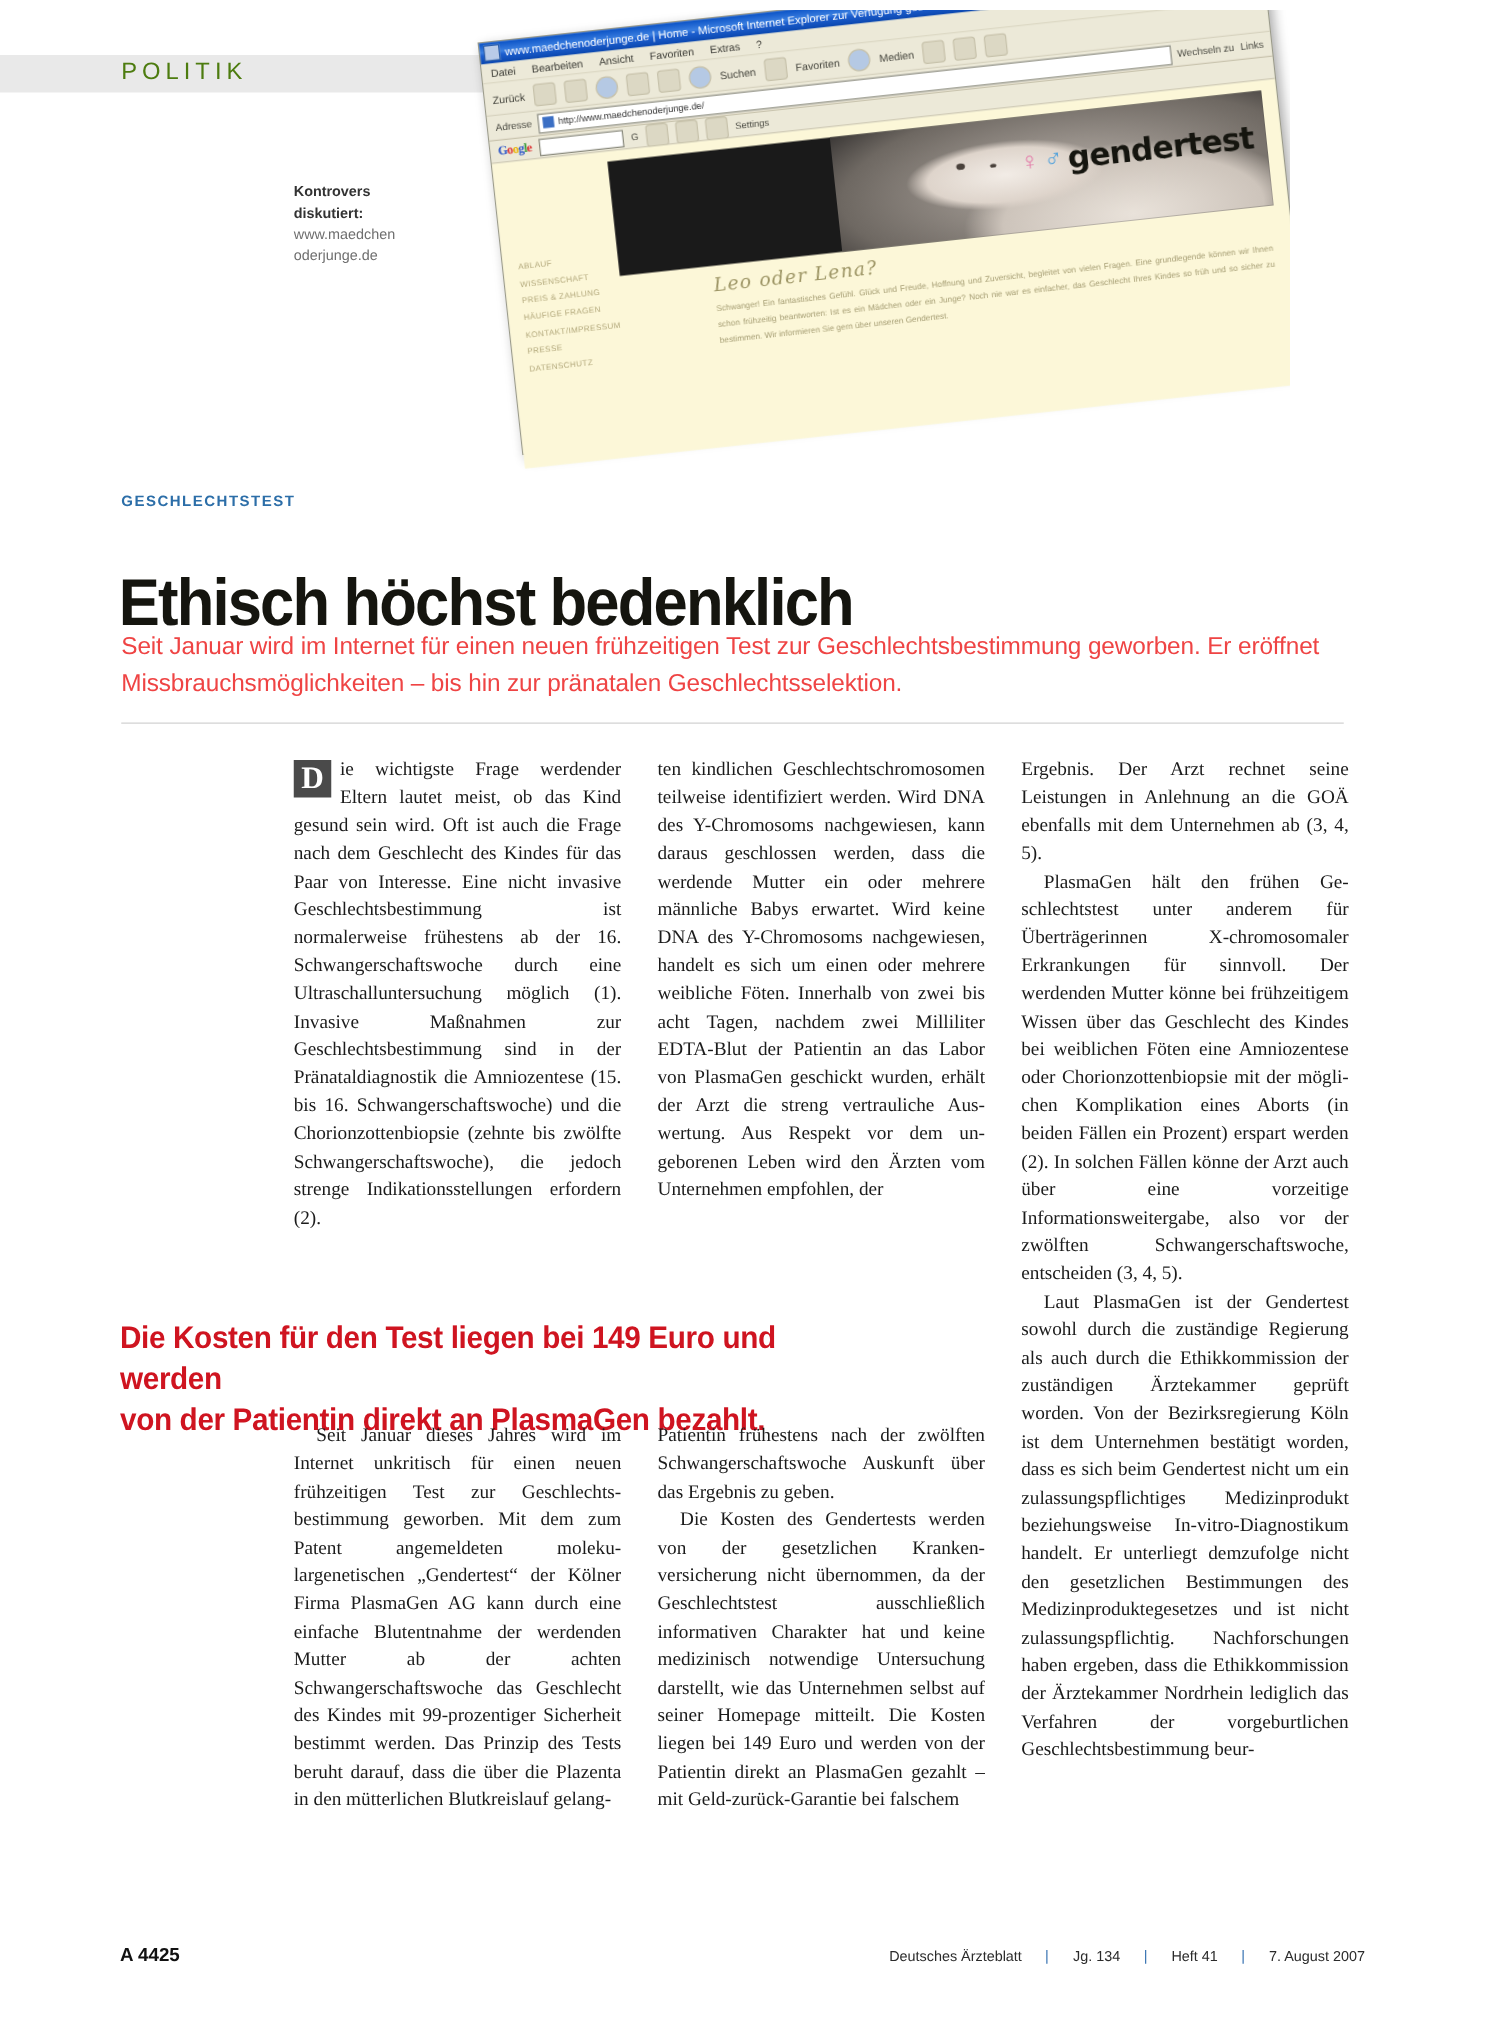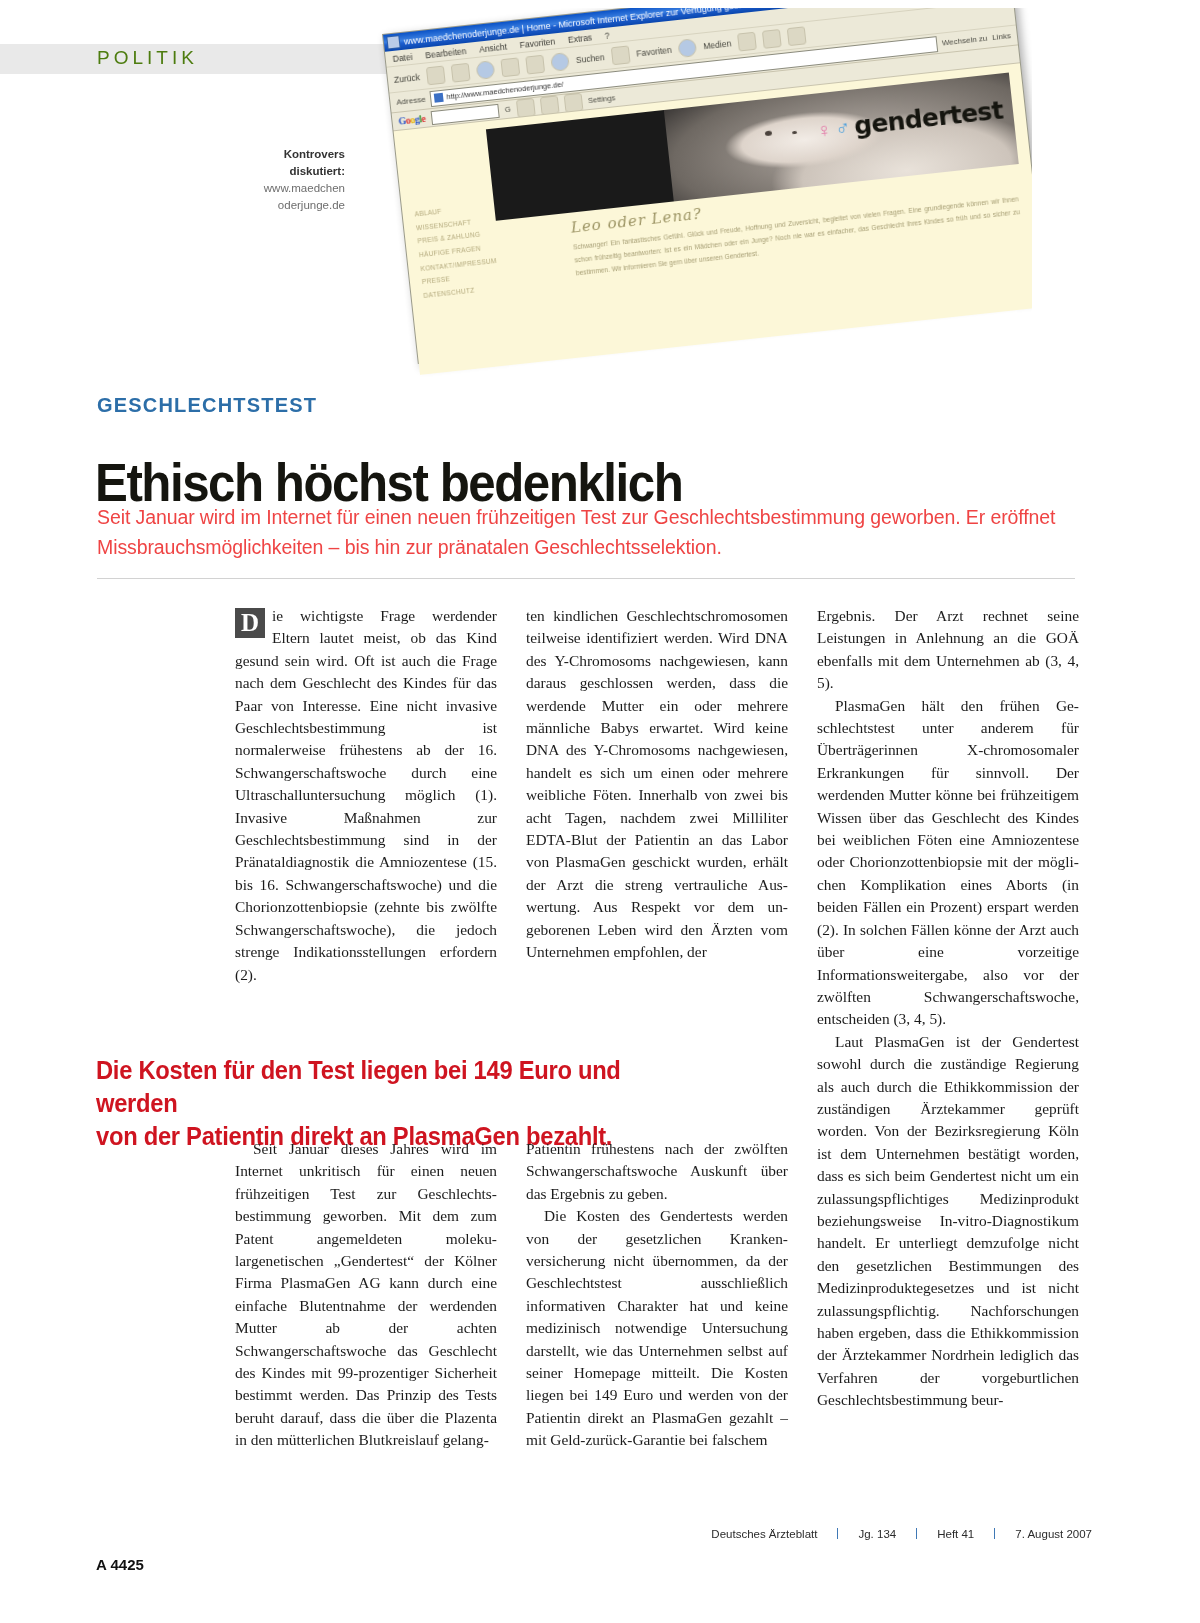--- a/index.html
+++ b/index.html
@@ -109,28 +109,28 @@
     margin:2px 0 5px 74px;letter-spacing:1px;
   }
   .site-copy{
     font-family:"Liberation Sans",sans-serif;font-size:6.6px;line-height:1.95;color:#a69e74;
     padding-left:74px;padding-right:4px;text-align:justify;
   }
 
   
   .caption{
     position:absolute;left:235px;top:146px;width:110px;
-    font-family:"Liberation Sans",sans-serif;font-size:11.5px;line-height:1.48;color:#6e6e6e;text-align:right;
+    font-family:"Liberation Sans",sans-serif;font-size:11.5px;line-height:1.48;color:#6e6e6e;
   }
   .caption b{color:#333;display:block;font-weight:700;}
 
   
   .kicker{
     position:absolute;left:97px;top:394px;
-    font-family:"Liberation Sans",sans-serif;font-weight:700;font-size:20px;
+    font-family:"Liberation Sans",sans-serif;font-weight:700;font-size:12px;
     letter-spacing:1.2px;color:#2c6ea8;
   }
   .headline{
     position:absolute;left:95px;top:418px;width:1000px;
     font-family:"Liberation Sans",sans-serif;font-weight:700;font-size:53px;
     letter-spacing:-1.6px;color:#15150f;line-height:1.08;
     transform:scaleX(.93);transform-origin:0 0;
   }
   .lead{
     position:absolute;left:97px;top:502px;width:970px;
@@ -175,21 +175,21 @@
     display:flex;gap:29px;
   }
 
   
   .foot-left{
     position:absolute;left:96px;top:1556px;
     font-family:"Liberation Sans",sans-serif;font-weight:700;font-size:15px;color:#111;
   }
   .foot-left span{font-weight:700;}
   .foot-right{
-    position:absolute;right:108px;top:1528px;
+    position:absolute;right:108px;top:1560px;
     font-family:"Liberation Sans",sans-serif;font-size:11.5px;color:#2b2b2b;
     display:flex;gap:20px;white-space:nowrap;
   }
   .foot-right i{display:inline-block;width:1px;height:11px;background:#3f78b5;}
 </style>
 </head>
 <body>
 
 <div class="page">
 

